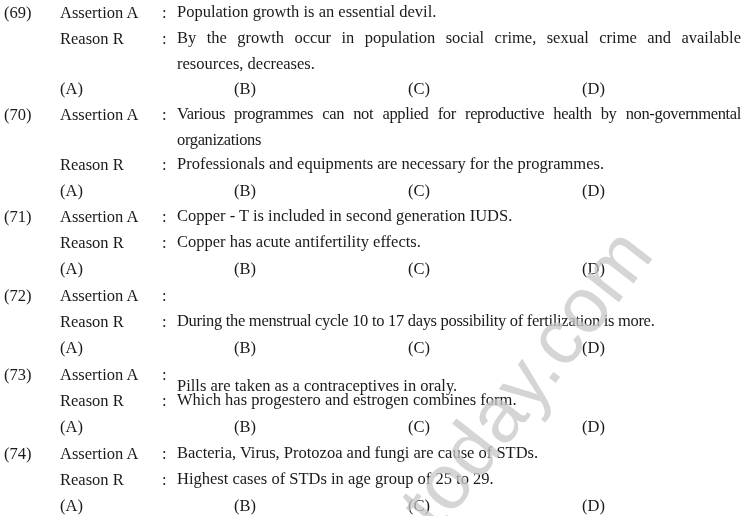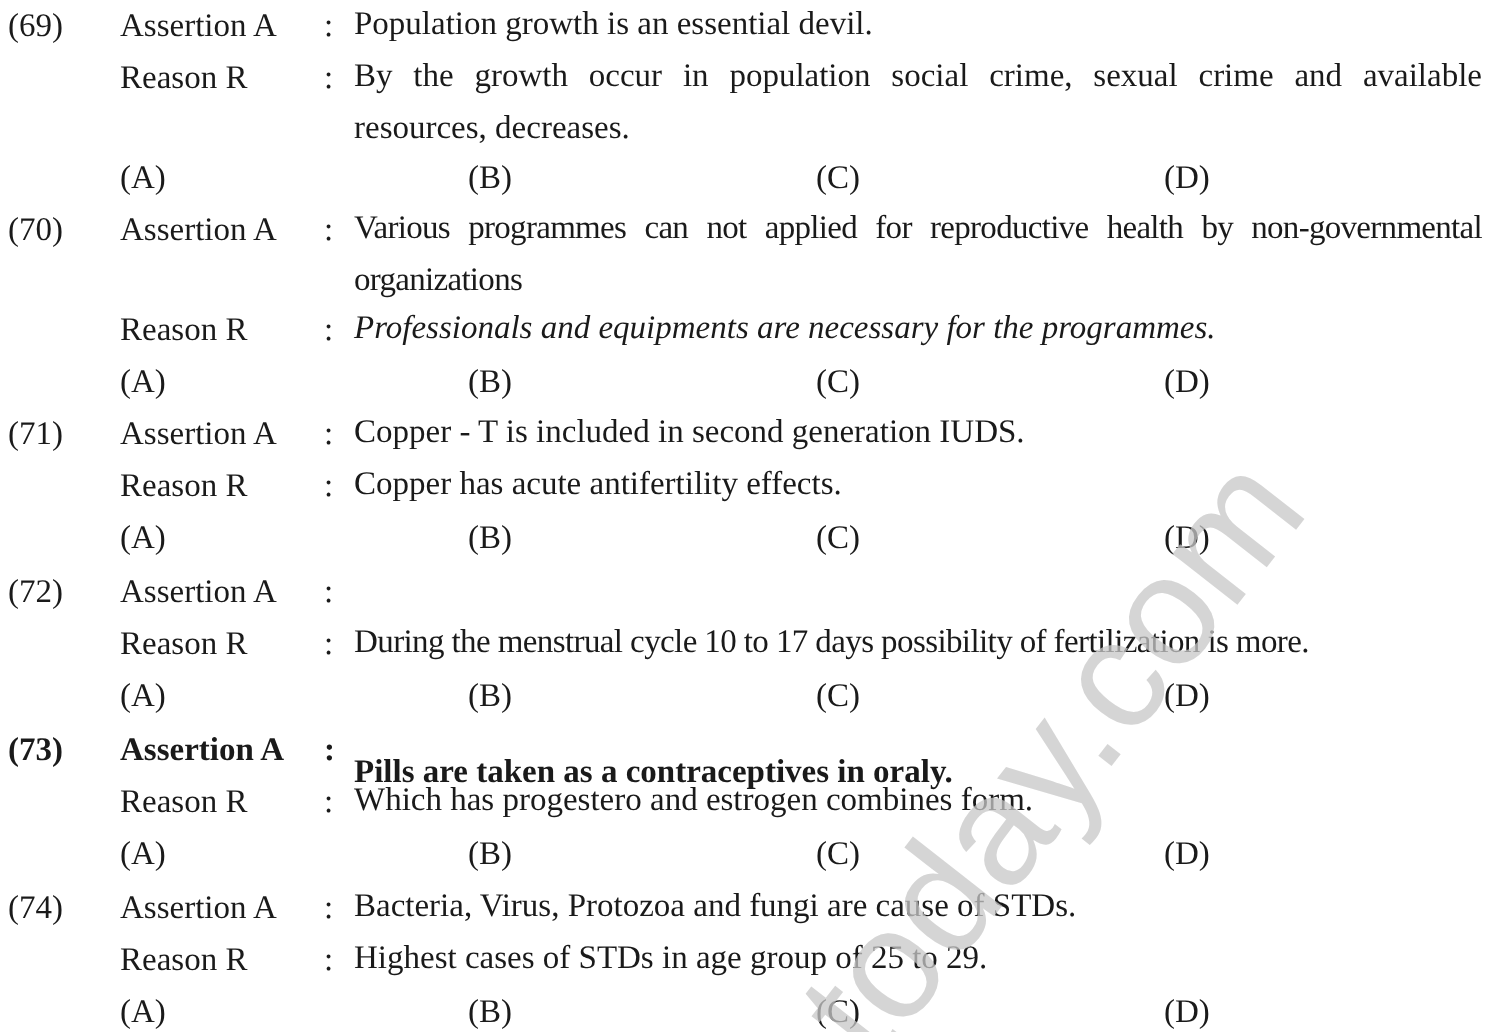--- a/index.html
+++ b/index.html
@@ -104,21 +104,21 @@
   <div class="question" style="top:105px;">
     <div class="row" style="top:0;">
       <span class="qnum">(70)</span>
       <span class="label">Assertion A</span>
       <span class="colon">:</span>
       <span class="text" style="top:-4px; letter-spacing:-0.35px;">Various programmes can not applied for reproductive health by non-governmental organizations</span>
     </div>
     <div class="row" style="top:50px;">
       <span class="label">Reason R</span>
       <span class="colon">:</span>
-      <span class="text" style="top:-4px;font-style:italic;">Professionals and equipments are necessary for the programmes.</span>
+      <span class="text" style="top:-4px;">Professionals and equipments are necessary for the programmes.</span>
     </div>
     <div class="row" style="top:76px;">
       <span class="opt opt-a">(A)</span>
       <span class="opt opt-b">(B)</span>
       <span class="opt opt-c">(C)</span>
       <span class="opt opt-d">(D)</span>
     </div>
   </div>
 
   <div class="question" style="top:207px;">
@@ -154,21 +154,21 @@
     </div>
     <div class="row" style="top:52px;">
       <span class="opt opt-a">(A)</span>
       <span class="opt opt-b">(B)</span>
       <span class="opt opt-c">(C)</span>
       <span class="opt opt-d">(D)</span>
     </div>
   </div>
 
   <div class="question" style="top:365px;">
-    <div class="row" style="top:0;font-weight:bold;">
+    <div class="row" style="top:0;">
       <span class="qnum">(73)</span>
       <span class="label">Assertion A</span>
       <span class="colon">:</span>
       <span class="text" style="top:-4px;margin-top:12px;">Pills are taken as a contraceptives in oraly.</span>
     </div>
     <div class="row" style="top:26px;">
       <span class="label">Reason R</span>
       <span class="colon">:</span>
       <span class="text" style="top:-4px;">Which has progestero and estrogen combines form.</span>
     </div>

